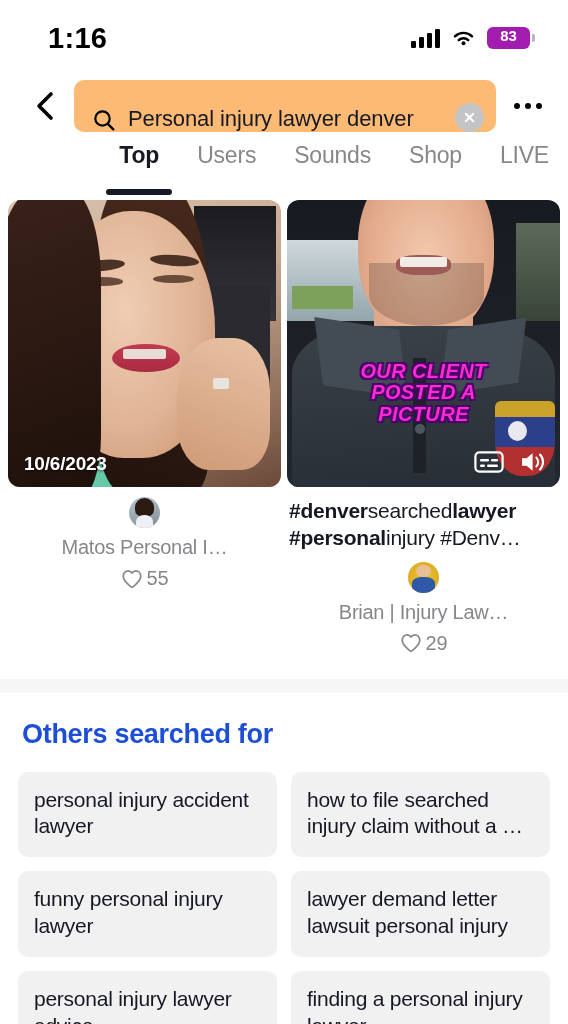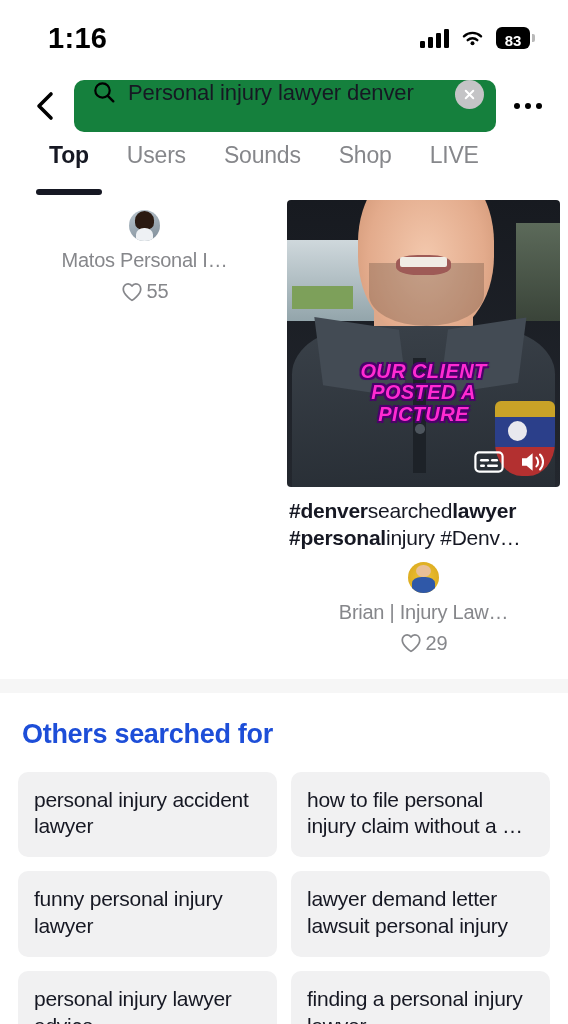--- a/index.html
+++ b/index.html
@@ -24,40 +24,40 @@
   }
   .status-right{ display:flex; align-items:center; gap:11px; margin-top:6px; }
   .signal{ display:flex; align-items:flex-end; gap:3px; height:19px; }
   .signal i{ display:block; width:5px; background:#000; border-radius:1.2px; }
   .signal i:nth-child(1){ height:7px; }
   .signal i:nth-child(2){ height:11px; }
   .signal i:nth-child(3){ height:15px; }
   .signal i:nth-child(4){ height:19px; }
   .wifi{ width:25px; height:19px; }
   .battery{
-    position:relative; width:34px; height:22px;
-    background:#000000; border-radius:6px;
-    display:flex; align-items:flex-end; justify-content:center;
+    position:relative; width:43px; height:22px;
+    background:#a21caf; border-radius:6px;
+    display:flex; align-items:flex-start; justify-content:center;
   }
   .battery::after{
     content:""; position:absolute; right:-5px; top:7px;
     width:3px; height:8px; background:#b9b9b9; border-radius:0 2px 2px 0;
   }
   .battery span{ color:#fff; font-size:15px; font-weight:700; letter-spacing:-.2px; }
 
   
   .search-header{
     height:72px; display:flex; align-items:center;
     padding:0 16px 0 24px; gap:8px;
   }
   .back-btn{ width:42px; height:42px; display:flex; align-items:center; justify-content:center; flex:0 0 auto; }
   .search-field{
     flex:1 1 auto; height:52px;
-    background:#15803d; border-radius:10px;
-    display:flex; align-items:flex-start; gap:12px;
+    background:#fdba74; border-radius:10px;
+    display:flex; align-items:flex-end; gap:12px;
     padding:0 12px 0 18px;
     min-width:0;
   }
   .search-icon{ flex:0 0 auto; width:24px; height:24px; }
   .search-value{
     flex:1 1 auto; font-size:22px; color:#161823;
     white-space:nowrap; overflow:hidden; text-overflow:ellipsis;
     letter-spacing:-.1px;
   }
   .clear-btn{
@@ -66,21 +66,21 @@
   }
   .more-btn{
     flex:0 0 auto; width:48px; height:48px;
     display:flex; align-items:center; justify-content:center; gap:5px;
   }
   .more-btn i{ width:6px; height:6px; border-radius:50%; background:#000; display:block; }
 
   
   .tabs{
     height:58px; display:flex; align-items:flex-start;
-    padding:0 0 0 30px; gap:0; overflow:hidden; position:relative;
+    padding:0 0 0 30px; gap:0; overflow:hidden; position:relative;justify-content:flex-end;
   }
   .tab{
     position:relative; height:52px;
     display:flex; align-items:flex-start; justify-content:center;
     padding:0 19px; flex:0 0 auto;
   }
   .tab-label{
     font-size:23px; color:#86878b; font-weight:400; white-space:nowrap;
     letter-spacing:-.2px;
   }
@@ -90,21 +90,21 @@
     bottom:-1px; width:66px; height:6px; background:#161823; border-radius:3px;
   }
 
   
   .video-grid{
     display:flex; gap:6px; padding:0 8px;
   }
   .video-card{ flex:1 1 0; min-width:0; }
   .thumb{
     position:relative; width:100%; height:287px;
-    border-radius:4px; overflow:hidden;
+    border-radius:12px; overflow:hidden;
   }
   .thumb-img{ position:absolute; inset:0; }
 
   
   .t1-bg{ position:absolute; inset:0; background:linear-gradient(160deg,#d9c3b0 0%,#c9a88f 40%,#6b4a3a 100%); }
   .t1-hair-l{ position:absolute; left:-6%; top:-4%; width:40%; height:108%; background:linear-gradient(160deg,#3a2219,#1d100b); border-radius:40% 30% 20% 10%; }
   .t1-hair-r{ position:absolute; right:26%; top:-8%; width:42%; height:110%; background:linear-gradient(200deg,#4a2b1d,#20120c); border-radius:30% 45% 15% 25%; }
   .t1-win{ position:absolute; right:2%; top:2%; width:30%; height:40%; background:linear-gradient(180deg,#1c1c20,#34343a); }
   .t1-win2{ position:absolute; right:4%; top:30%; width:26%; height:45%; background:#2a2a30; }
   .t1-face{ position:absolute; left:16%; top:4%; width:60%; height:86%; background:radial-gradient(ellipse at 45% 40%,#efcdb4 0%,#e0b496 55%,#c99170 100%); border-radius:48% 48% 44% 44%; }
@@ -281,20 +281,41 @@
   </div>
   <div class="tab">
     <span class="tab-label">LIVE</span>
   </div>
 
 </div>
 
 <div class="video-grid">
 
   <div class="video-card">
+    <div class="thumb">
+      <div class="thumb-img">
+        <div class="t1-bg"></div>
+        <div class="t1-win"></div>
+        <div class="t1-win2"></div>
+        <div class="t1-shirt"></div>
+        <div class="t1-hair-r"></div>
+        <div class="t1-face"></div>
+        <div class="t1-brow-l"></div>
+        <div class="t1-brow-r"></div>
+        <div class="t1-eye-l"></div>
+        <div class="t1-eye-r"></div>
+        <div class="t1-lips"></div>
+        <div class="t1-teeth"></div>
+        <div class="t1-earring"></div>
+        <div class="t1-hand"></div>
+        <div class="t1-ring"></div>
+        <div class="t1-hair-l"></div>
+      </div>
+      <div class="thumb-date">10/6/2023</div>
+    </div>
 
 
     <div class="card-footer">
       <div class="avatar av1"></div>
       <div class="author">Matos Personal I…</div>
       <div class="likes">
         <svg width="22" height="20" viewBox="0 0 24 22">
           <path d="M12 20.2 C12 20.2 2.4 14.1 2.4 7.6 C2.4 4.4 4.8 2 7.8 2 C9.8 2 11.2 3.1 12 4.4 C12.8 3.1 14.2 2 16.2 2 C19.2 2 21.6 4.4 21.6 7.6 C21.6 14.1 12 20.2 12 20.2 Z" stroke="#86878b" stroke-width="1.9" fill="none" stroke-linejoin="round"></path>
         </svg>
         <span class="like-count">55</span>
@@ -359,21 +380,21 @@
 
 <div class="section-divider"></div>
 
 <div class="others">
   <div class="others-title">Others searched for</div>
   <div class="chip-grid">
     <div class="chip">
       <span class="chip-text">personal injury accident lawyer</span>
     </div>
     <div class="chip">
-      <span class="chip-text">how to file personal injury claim without a …</span>
+      <span class="chip-text">how to file searched injury claim without a …</span>
     </div>
     <div class="chip">
       <span class="chip-text">funny personal injury lawyer</span>
     </div>
     <div class="chip">
       <span class="chip-text">lawyer demand letter lawsuit personal injury</span>
     </div>
     <div class="chip">
       <span class="chip-text">personal injury lawyer advice</span>
     </div>

